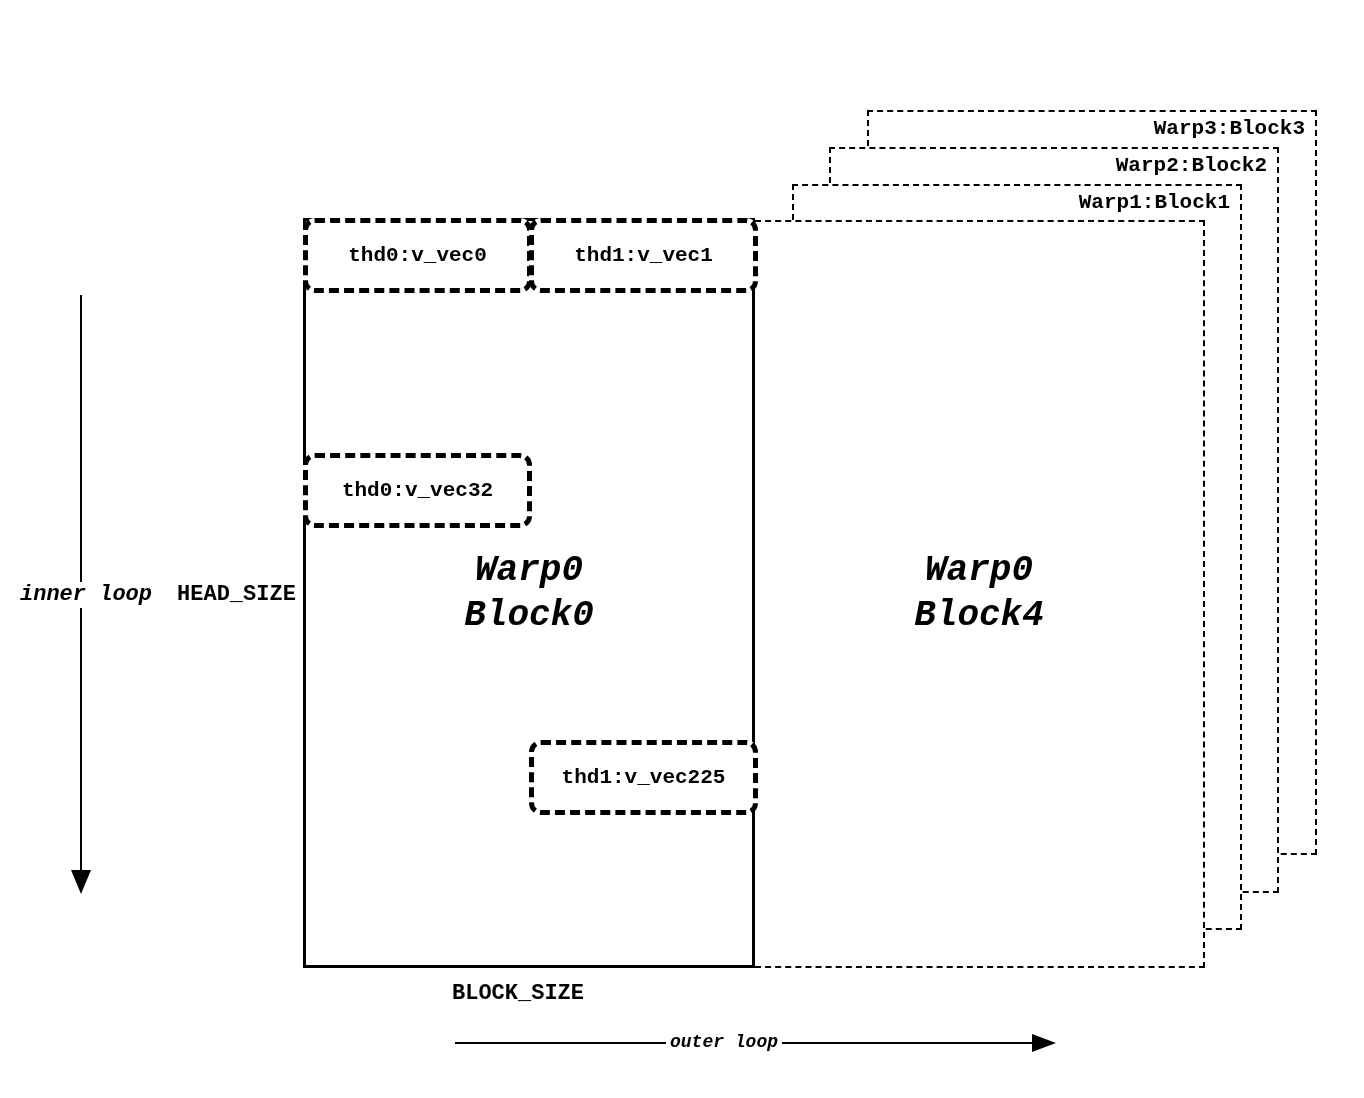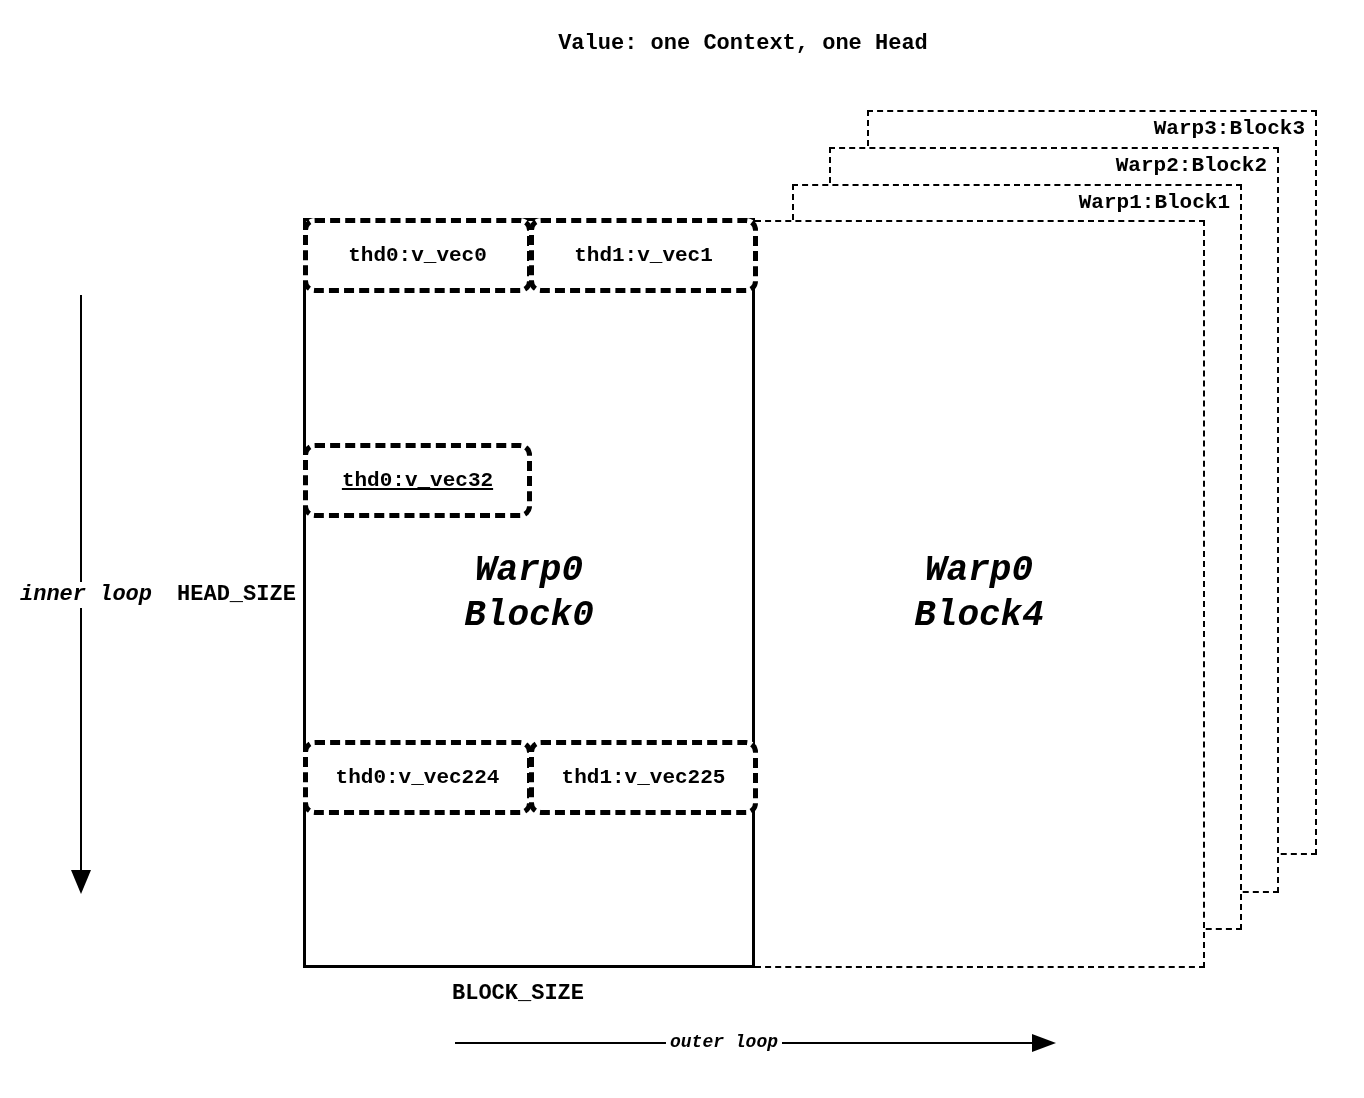--- a/index.html
+++ b/index.html
@@ -90,21 +90,21 @@
     border: 5px dashed #000000;
     border-radius: 12px;
     display: flex;
     align-items: center;
     justify-content: center;
     font-size: 21px;
     white-space: nowrap;
     text-align: right;
   }
   .row-0 { top: -3px; }
-  .row-1 { top: 222px; text-decoration: underline; }
+  .row-1 { top: 232px; }
   .row-2 { top: 519px; }
   .cell-left  { left: -3px;  width: 229px; }
   .cell-right { left: 223px; width: 229px; }
 
   
   .inner-line {
     position: absolute;
     left: 80px;
     top: 295px;
     width: 2px;
@@ -180,21 +180,20 @@
     line-height: 22px;
     white-space: nowrap;
     z-index: 7;
   }
 </style>
 </head>
 <body>
 
 <div class="canvas">
 
-  <div class="title">Value: one Context, one Head</div>
 
   <div class="stack-panel panel-warp3">
     <div class="stack-label">Warp3:Block3</div>
   </div>
   <div class="stack-panel panel-warp2">
     <div class="stack-label">Warp2:Block2</div>
   </div>
   <div class="stack-panel panel-warp1">
     <div class="stack-label">Warp1:Block1</div>
   </div>
@@ -206,21 +205,20 @@
     </div>
   </div>
 
   <div class="block0">
 
     <div class="vec-cell row-0 cell-left">thd0:v_vec0</div>
     <div class="vec-cell row-0 cell-right">thd1:v_vec1</div>
 
     <div class="vec-cell row-1 cell-left">thd0:v_vec32</div>
 
-    <div class="vec-cell row-2 cell-left">thd0:v_vec224</div>
     <div class="vec-cell row-2 cell-right">thd1:v_vec225</div>
 
     <div class="big-label">
       <div>Warp0</div>
       <div>Block0</div>
     </div>
   </div>
 
   <div class="inner-line"></div>
   <div class="inner-head"></div>

